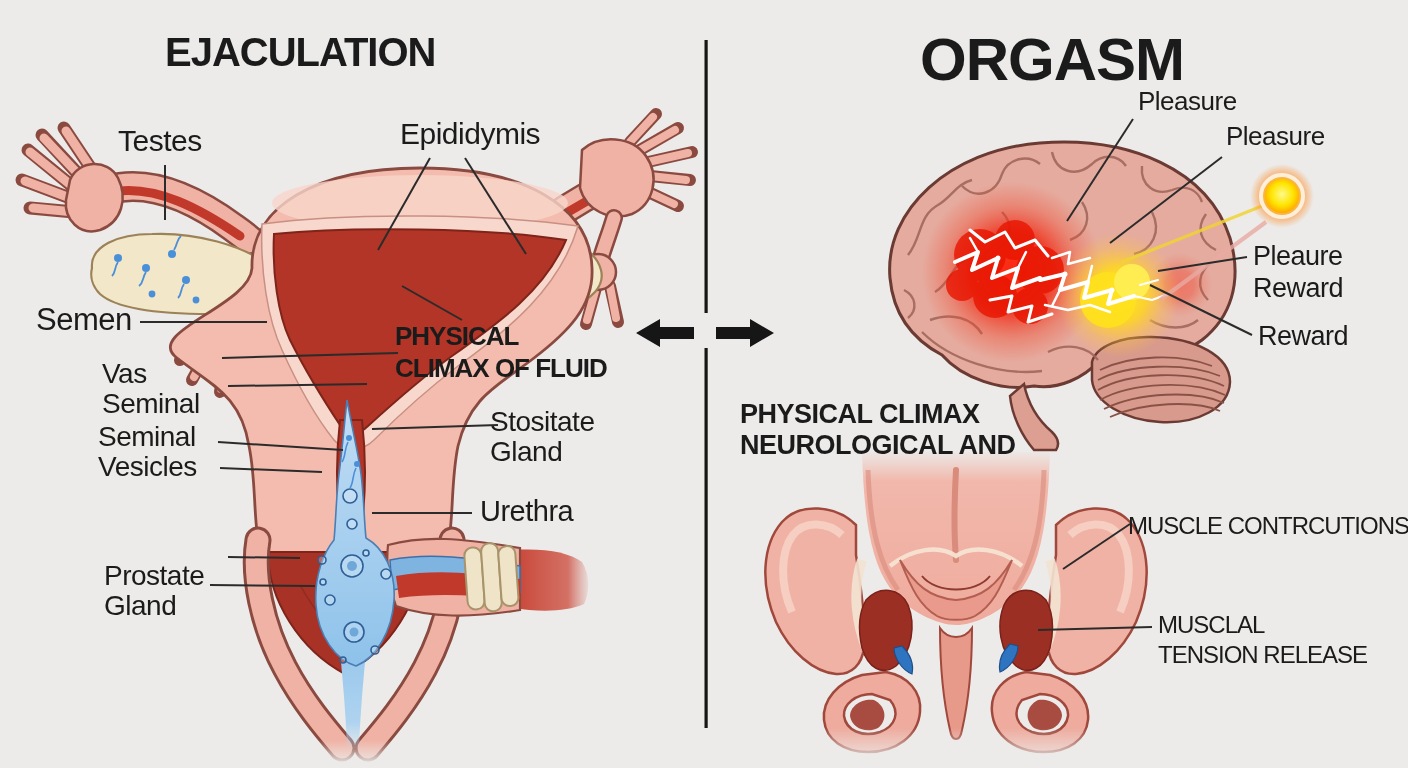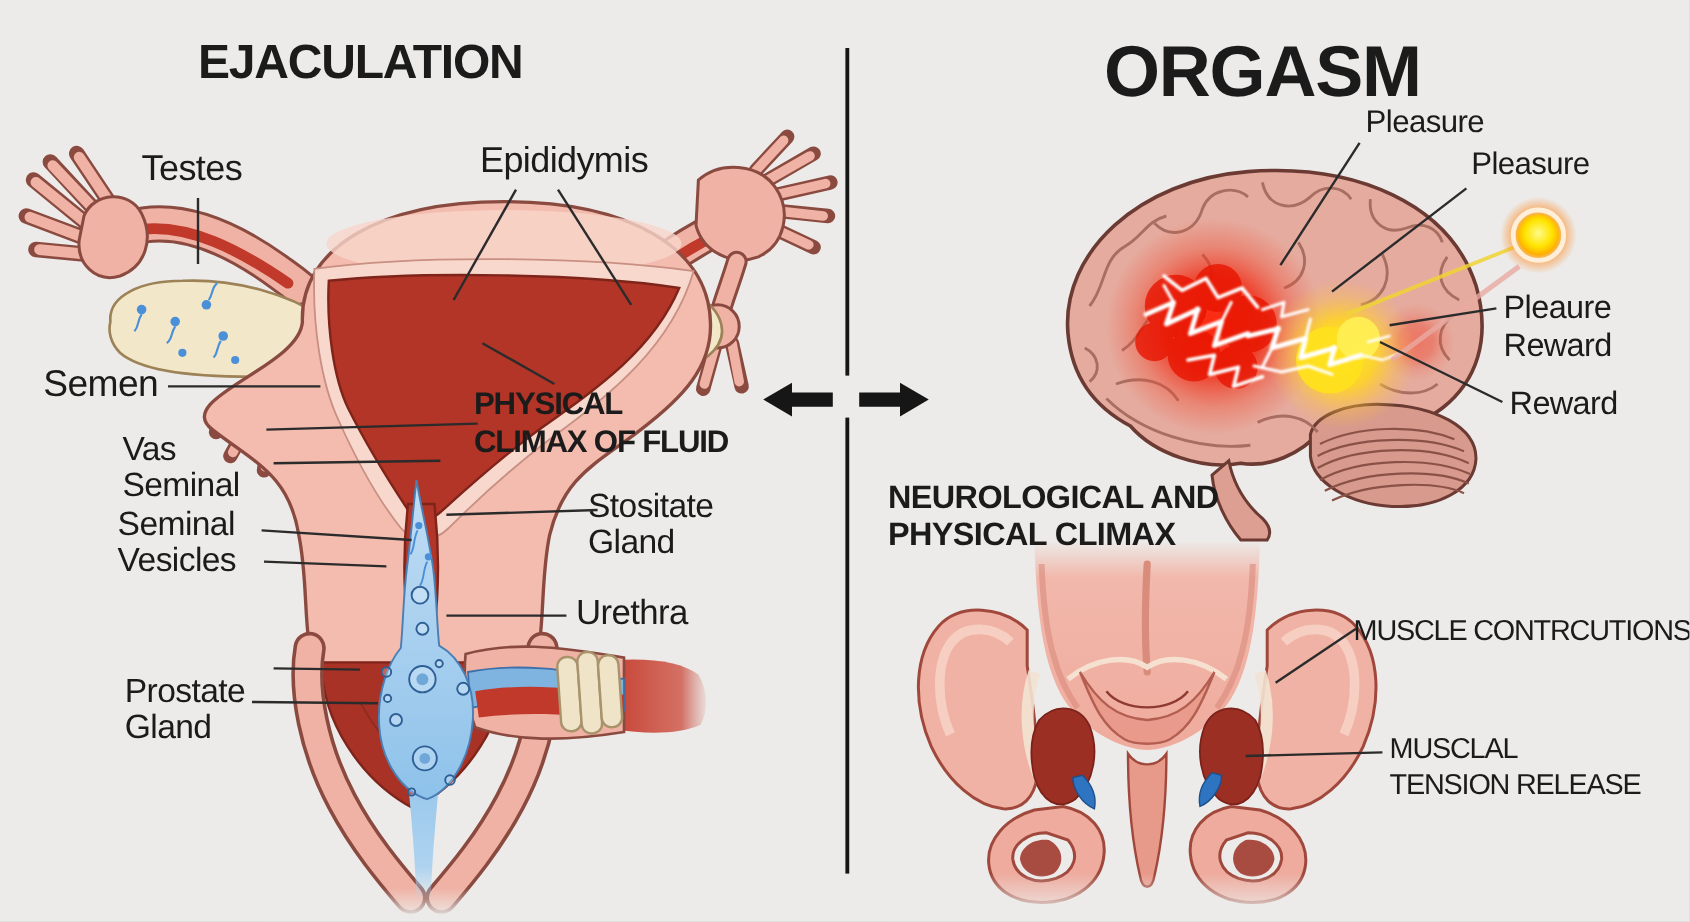--- a/index.html
+++ b/index.html
@@ -370,22 +370,22 @@
   <div class="label f26" style="left:1226px;top:122px;">Pleasure</div>
 
   <div class="label f27 lh32" style="left:1253px;top:240px;">
     <span>Pleaure</span>
     <span>Reward</span>
   </div>
 
   <div class="label f27" style="left:1258px;top:322px;">Reward</div>
 
   <div class="label f27 b ctr lh31" style="left:740px;top:399px;width:305px;letter-spacing:-0.5px;">
+    <span>PHYSICAL CLIMAX</span>
     <span>NEUROLOGICAL AND</span>
-    <span>PHYSICAL CLIMAX</span>
   </div>
 
   <div class="label f24" style="left:1128px;top:513px;">MUSCLE CONTRCUTIONS</div>
 
   <div class="label f24 lh30" style="left:1158px;top:610px;">
     <span>MUSCLAL</span>
     <span>TENSION RELEASE</span>
   </div>
 
 </div>

